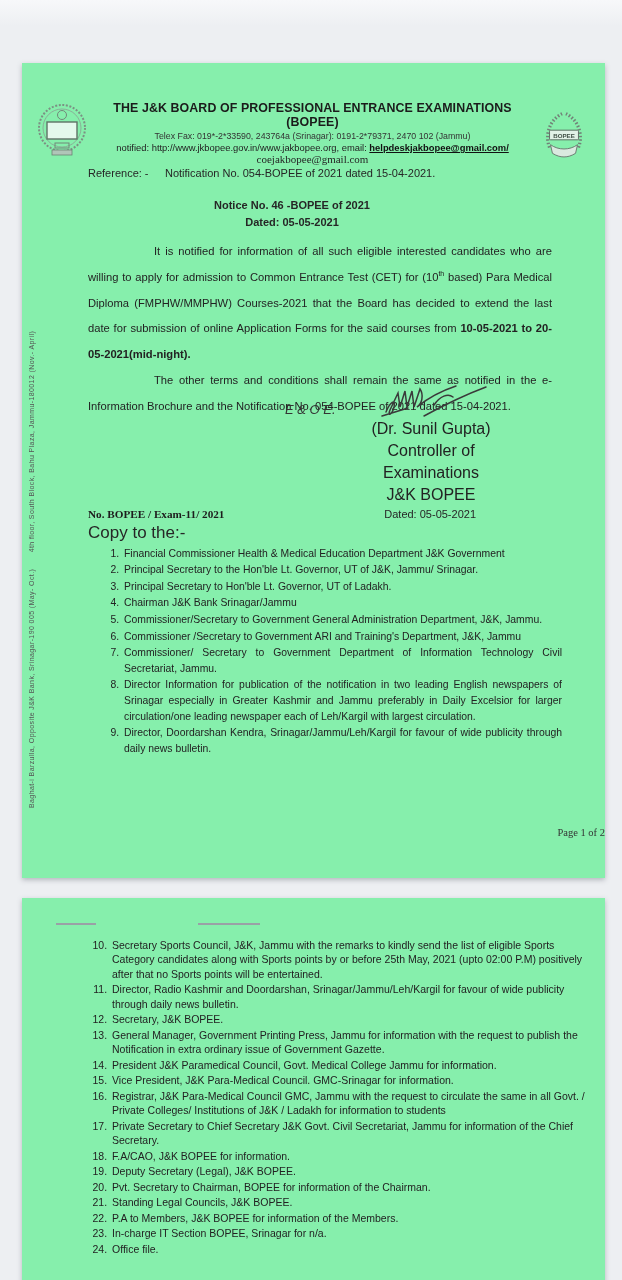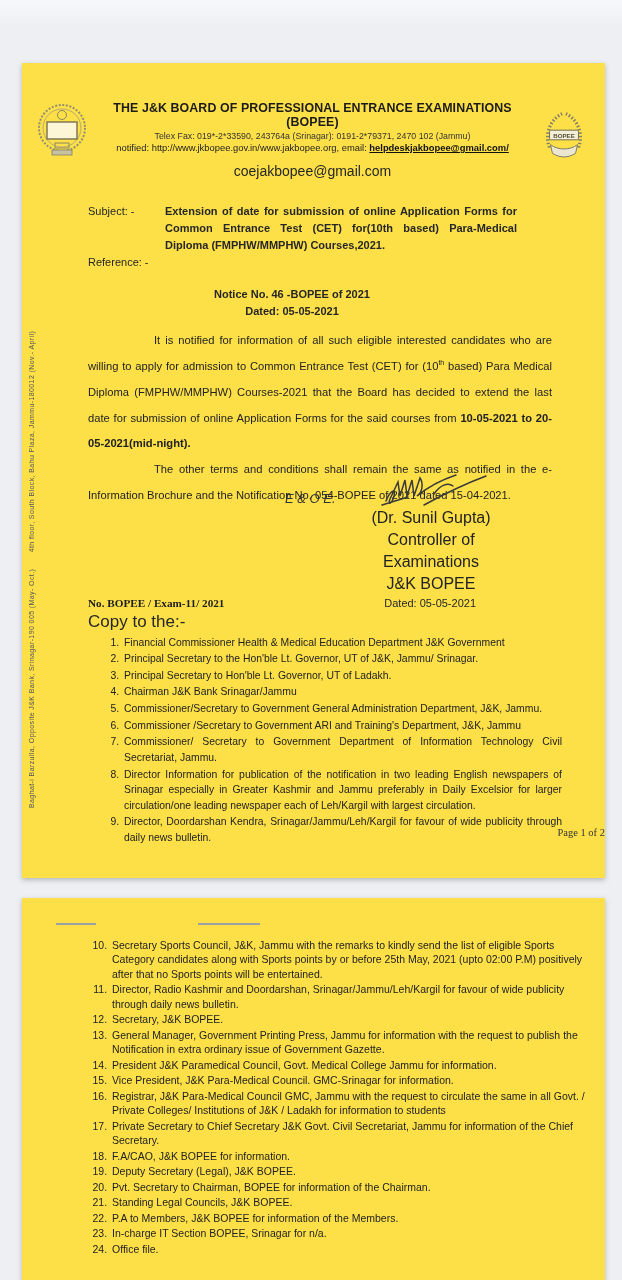--- a/index.html
+++ b/index.html
@@ -3,42 +3,42 @@
 <meta charset="utf-8">
 <style>
   html,body{margin:0;padding:0;}
   body{
     width:622px;height:1280px;overflow:hidden;position:relative;
     background:linear-gradient(#f7f8fa 0px,#edeff2 26px);
     font-family:"Liberation Sans",sans-serif;color:#262626;
     -webkit-font-smoothing:antialiased;
   }
   .page{
-    position:absolute;left:22px;width:583px;background:#fde047;
+    position:absolute;left:22px;width:583px;background:#86efac;
     box-shadow:0 2px 5px rgba(110,116,128,.45);
   }
   .page1{top:63px;height:815px;}
   .page2{top:898px;height:418px;}
 
   
   .margin-text{
     position:absolute;left:6px;top:745px;width:560px;
     transform:rotate(-90deg);transform-origin:0 0;
     font-size:7px;color:#555;letter-spacing:.4px;white-space:nowrap;
   }
 
   
   header{display:flex;align-items:flex-start;padding:38px 14px 0 14px;gap:4px;}
   .emblem-left{width:52px;height:62px;flex:0 0 auto;opacity:.8;}
   .header-text{flex:1;text-align:center;}
   .org-name{font-size:12.4px;font-weight:bold;color:#1b1b1b;letter-spacing:.1px;}
   .telex{font-size:8.8px;color:#333;margin-top:2px;}
   .website{font-size:9.4px;color:#222;margin-top:1px;}
   .email-link{font-weight:bold;text-decoration:underline;color:#111;}
-  .email2{font-size:14px;margin-top:10px;}
+  .email2{font-size:11px;margin-top:0;font-family:Liberation Serif, serif;}
   .emblem-right{width:54px;height:56px;flex:0 0 auto;margin-top:6px;opacity:.85;}
 
   
   .row{display:flex;margin-left:66px;width:470px;font-size:11px;line-height:1.55;}
   .row .label{width:77px;flex:0 0 auto;}
   .subject{margin-top:24px;}
   .subject .value{font-weight:bold;text-align:justify;width:352px;}
   .reference{margin-top:0;}
 
   .notice{margin:15px 0 0 40px;width:460px;text-align:center;font-weight:bold;
@@ -106,27 +106,24 @@
       <svg width="54" height="56" viewBox="0 0 56 56">
         <path d="M13,41 C8,28 13,12 26,6" fill="none" stroke="#6e6e6e" stroke-width="3.4" stroke-dasharray="1.6 2"></path>
         <path d="M43,41 C48,28 43,12 30,6" fill="none" stroke="#6e6e6e" stroke-width="3.4" stroke-dasharray="1.6 2"></path>
         <rect x="13" y="23" width="30" height="10" rx="1" fill="#f2f2f2" stroke="#555" stroke-width="1"></rect>
         <text x="28" y="31" font-size="6.4" font-weight="bold" text-anchor="middle" fill="#333">BOPEE</text>
         <path d="M14,38 C22,44 34,44 42,38 L40,47 C32,52 24,52 16,47 Z" fill="#e9e9e9" stroke="#666" stroke-width="1"></path>
       </svg>
     </div>
   </header>
 
-  <div class="row subject">
-    <div class="label">Subject: -</div>
-    <div class="value">Extension of date for submission of online Application Forms for Common Entrance Test (CET) for(10th based) Para-Medical Diploma (FMPHW/MMPHW) Courses,2021.</div>
-  </div>
 
   <div class="row reference">
     <div class="label">Reference: -</div>
+    <div class="value">Notification No. 054-BOPEE of 2021 dated 15-04-2021.</div>
   </div>
 
   <div class="notice">
     <div>Notice No.  46  -BOPEE of 2021</div>
     <div>Dated: 05-05-2021</div>
   </div>
 
   <p class="body-para"><span>It is notified for information of all such eligible interested candidates who are willing to apply for admission to Common Entrance Test (CET) for (10</span><sup>th</sup><span> based) Para Medical Diploma (FMPHW/MMPHW) Courses-2021 that the Board has decided to extend the last date for submission of online Application Forms for the said courses from </span><b>10-05-2021 to 20-05-2021(mid-night).</b></p>
 
   <p class="body-para second">The other terms and conditions shall remain the same as notified in the e-Information Brochure and the Notification No. 054-BOPEE of 2021 dated 15-04-2021.</p>

